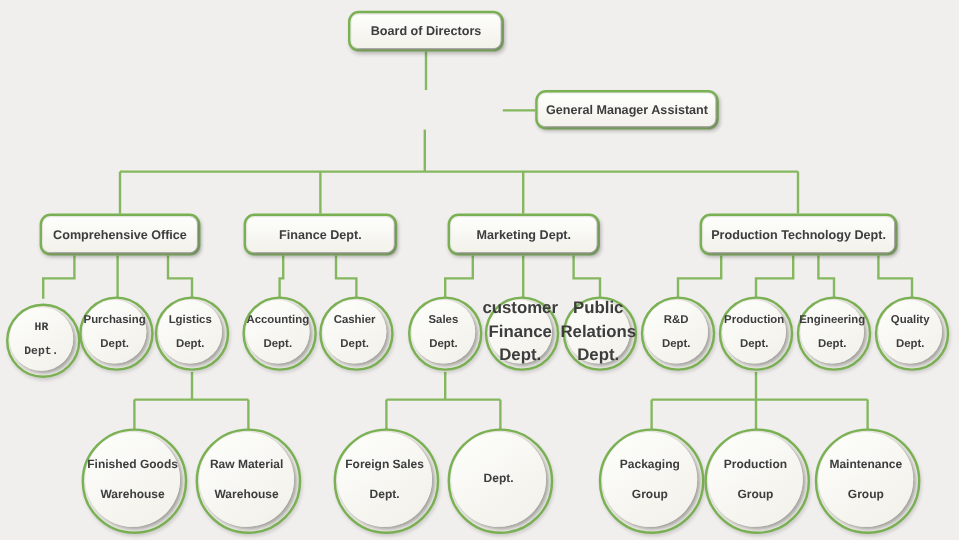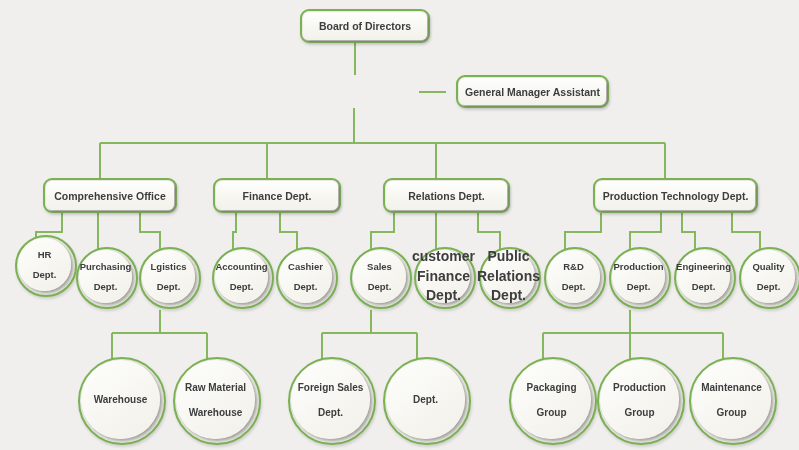--- a/index.html
+++ b/index.html
@@ -2,21 +2,21 @@
 <html><head>
 <meta charset="utf-8">
 <style>
   * { box-sizing: border-box; margin: 0; padding: 0; }
   html, body { width: 799px; height: 450px; }
   body { font-family: "Liberation Sans", sans-serif; background: #f0efed; }
   .stage { position: relative; width: 799px; height: 450px; background: #f0efed; overflow: hidden; }
   svg.wires { position: absolute; left: 0; top: 0; width: 799px; height: 450px; }
   svg.wires polyline { fill: none; stroke: #85b75f; stroke-width: 2; }
 
-  .node { position: absolute; margin-left: 10px; }
+  .node { position: absolute; }
 
   .box {
     border: 2px solid #7ab153;
     border-radius: 9px;
     background: #ecebe5;
     box-shadow: 1px 2px 3px rgba(0,0,0,.14);
   }
   .box .face {
     position: absolute; inset: 1px;
     border-radius: 6px;
@@ -101,27 +101,27 @@
     <div class="face">General Manager Assistant</div>
   </div>
 
   <div class="node box" style="left:33px; top:178px; width:134px; height:35px;">
     <div class="face">Comprehensive Office</div>
   </div>
   <div class="node box" style="left:203px; top:178px; width:128px; height:35px;">
     <div class="face">Finance Dept.</div>
   </div>
   <div class="node box" style="left:373px; top:178px; width:127px; height:35px;">
-    <div class="face">Relations Dept.</div>
+    <div class="face">Marketing Dept.</div>
   </div>
   <div class="node box" style="left:583px; top:178px; width:165px; height:35px;">
     <div class="face">Production Technology Dept.</div>
   </div>
 
-  <div class="node circle c2" style="left:5px; top:235px; width:62px; height:62px;">
+  <div class="node circle c2" style="left:5px; top:253px; width:62px; height:62px;font-family:Liberation Mono, monospace;">
     <div class="face">
       <span>HR</span>
         <span>Dept.</span>
     </div>
   </div>
   <div class="node circle c2" style="left:66px; top:247px; width:62px; height:62px;">
     <div class="face">
       <span>Purchasing</span>
         <span>Dept.</span>
     </div>
@@ -184,20 +184,21 @@
   </div>
   <div class="node circle c2" style="left:729px; top:247px; width:62px; height:62px;">
     <div class="face">
       <span>Quality</span>
         <span>Dept.</span>
     </div>
   </div>
 
   <div class="node circle big" style="left:68px; top:357px; width:88px; height:88px;">
     <div class="face">
+      <span>Finished Goods</span>
         <span>Warehouse</span>
     </div>
   </div>
   <div class="node circle big" style="left:163px; top:357px; width:88px; height:88px;">
     <div class="face">
       <span>Raw Material</span>
         <span>Warehouse</span>
     </div>
   </div>
   <div class="node circle big" style="left:278px; top:357px; width:88px; height:88px;">

